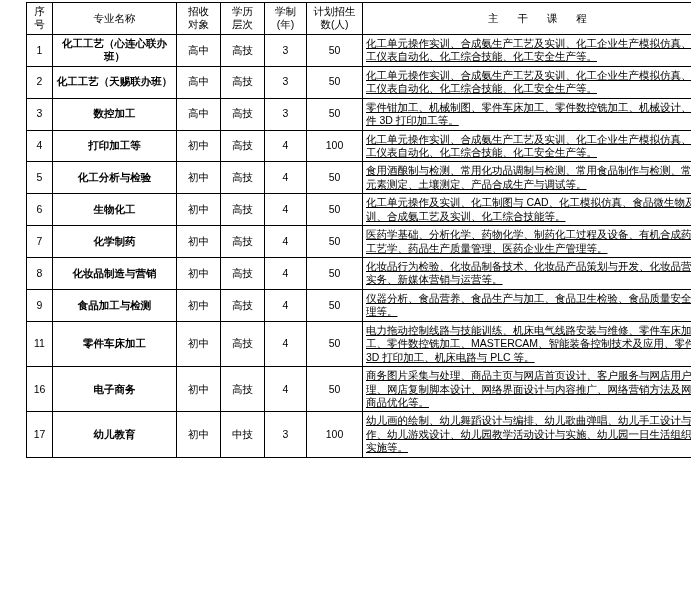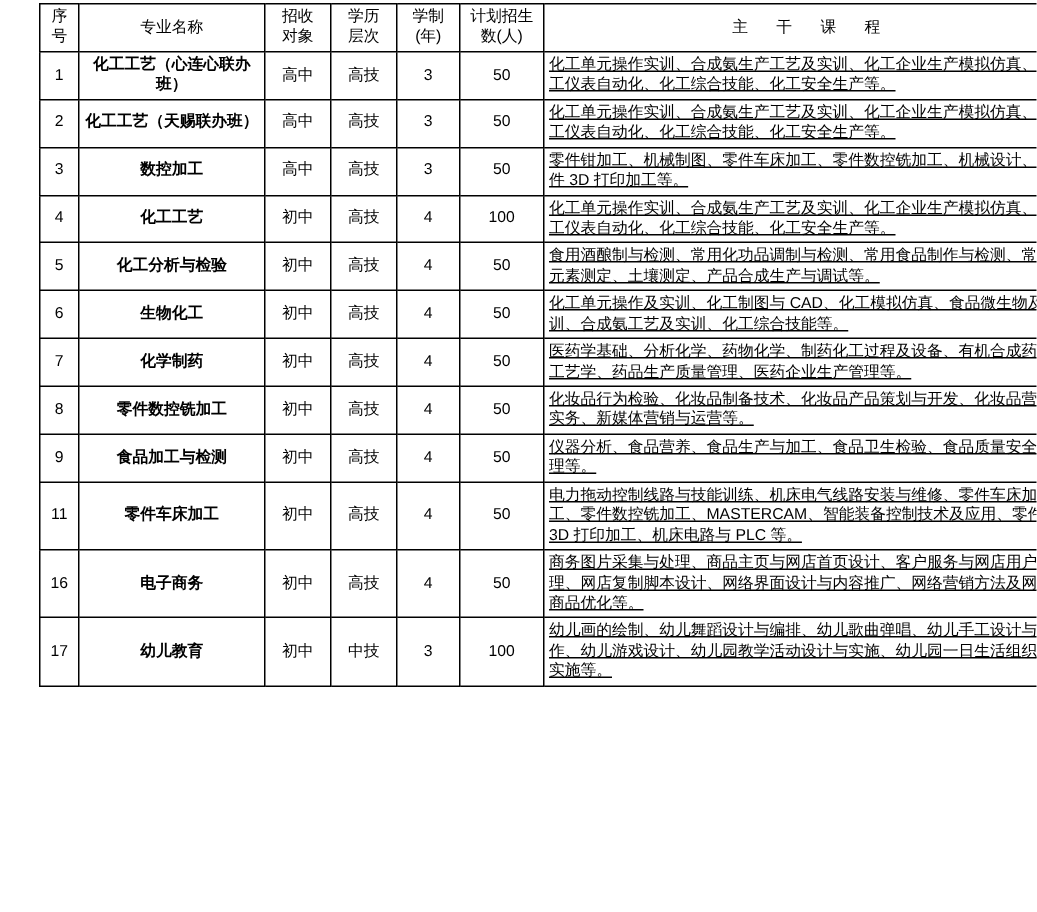--- a/index.html
+++ b/index.html
@@ -129,21 +129,21 @@
           <td class="c-idx">3</td>
           <td class="c-name">数控加工</td>
           <td class="c-obj">高中</td>
           <td class="c-level">高技</td>
           <td class="c-years">3</td>
           <td class="c-plan">50</td>
           <td class="c-course">零件钳加工、机械制图、零件车床加工、零件数控铣加工、机械设计、零件 3D 打印加工等。</td>
         </tr>
         <tr>
           <td class="c-idx">4</td>
-          <td class="c-name">化工工艺</td>
+          <td class="c-name">打印加工等</td>
           <td class="c-obj">初中</td>
           <td class="c-level">高技</td>
           <td class="c-years">4</td>
           <td class="c-plan">100</td>
           <td class="c-course">化工单元操作实训、合成氨生产工艺及实训、化工企业生产模拟仿真、化工仪表自动化、化工综合技能、化工安全生产等。</td>
         </tr>
         <tr>
           <td class="c-idx">5</td>
           <td class="c-name">化工分析与检验</td>
           <td class="c-obj">初中</td>
@@ -165,21 +165,21 @@
           <td class="c-idx">7</td>
           <td class="c-name">化学制药</td>
           <td class="c-obj">初中</td>
           <td class="c-level">高技</td>
           <td class="c-years">4</td>
           <td class="c-plan">50</td>
           <td class="c-course">医药学基础、分析化学、药物化学、制药化工过程及设备、有机合成药物工艺学、药品生产质量管理、医药企业生产管理等。</td>
         </tr>
         <tr>
           <td class="c-idx">8</td>
-          <td class="c-name">零件数控铣加工</td>
+          <td class="c-name">化妆品制造与营销</td>
           <td class="c-obj">初中</td>
           <td class="c-level">高技</td>
           <td class="c-years">4</td>
           <td class="c-plan">50</td>
           <td class="c-course">化妆品行为检验、化妆品制备技术、化妆品产品策划与开发、化妆品营销实务、新媒体营销与运营等。</td>
         </tr>
         <tr>
           <td class="c-idx">9</td>
           <td class="c-name">食品加工与检测</td>
           <td class="c-obj">初中</td>

